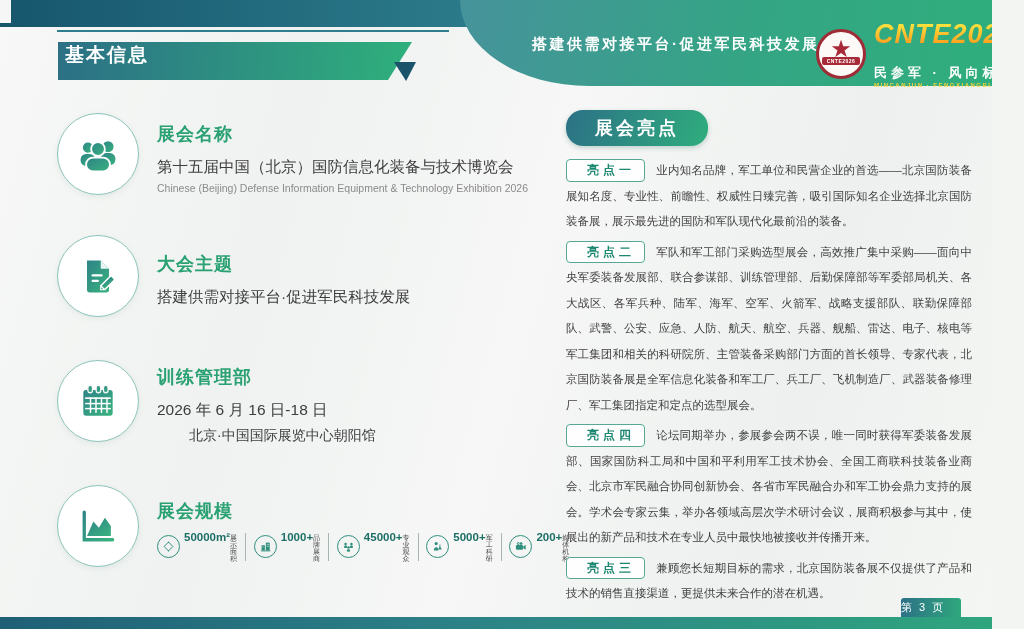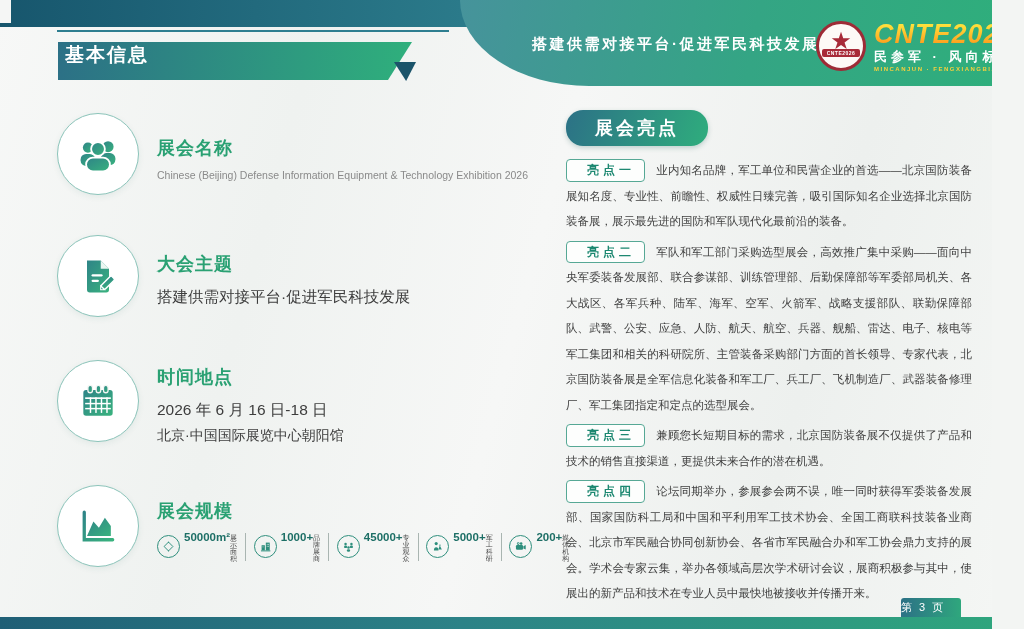--- a/index.html
+++ b/index.html
@@ -43,21 +43,21 @@
     background:#a82a38; color:#fff; font-size:5px; font-weight:bold;
     text-align:center; border-radius:2px; padding:1px 0; letter-spacing:.5px;
   }
   .logo-text { display:flex; flex-direction:column; line-height:1.05; }
   .logo-wordmark {
     font-size:27px; font-weight:bold; font-style:italic; letter-spacing:1px;
     background:linear-gradient(180deg,#ffe23c 15%,#ff9a1c 90%);
     -webkit-background-clip:text; background-clip:text;
     color:transparent;
   }
-  .logo-slogan { color:#fff; font-size:13px; font-weight:bold; letter-spacing:4px; margin-top:2px; }
+  .logo-slogan { color:#fff; font-size:13px; font-weight:bold; letter-spacing:4px; margin-top:18px; }
   .logo-slogan-en { color:#f7d03c; font-size:6px; letter-spacing:1.5px; margin-top:2px; font-weight:bold; }
 
   
   .title-line { position:absolute; left:57px; top:30px; width:392px; height:2px; background:#2e7e90; }
   .title-banner {
     position:absolute; left:58px; top:42px; width:354px; height:38px;
     background:linear-gradient(95deg,#2c7086,#2fb07c);
     clip-path:polygon(0 0,100% 0,calc(100% - 24px) 100%,0 100%);
     color:#fff; display:flex; padding-left:7px;
     font-size:19px; font-weight:bold; letter-spacing:2px;
@@ -74,21 +74,21 @@
     width:82px; height:82px; border-radius:50%; flex-shrink:0;
     background:#fff; border:1px solid #8cc4ba;
     display:flex; align-items:center; justify-content:center;
     box-shadow:0 2px 6px rgba(40,100,95,.08);
   }
   .icon-circle svg { width:44px; height:44px; }
   .info-body { padding-top:8px; }
   .info-title { color:#2aa173; font-size:18px; font-weight:bold; letter-spacing:1px; margin-bottom:9px; }
   .info-main { color:#3d3d3d; font-size:15.5px; line-height:1.5; }
   .info-sub-en { color:#8a8a8a; font-size:10.5px; margin-top:4px; }
-  .info-sub-cn { color:#3d3d3d; font-size:14px; margin-top:6px; }
+  .info-sub-cn { color:#3d3d3d; font-size:14px; margin-top:6px;margin-left:32px; }
 
   
   .stats-row { display:flex; align-items:center; margin-top:4px; }
   .stat { display:flex; align-items:center; gap:4px; }
   .stat-circle {
     width:23px; height:23px; border-radius:50%; border:1.5px solid #2f8f7d;
     display:flex; align-items:center; justify-content:center; flex-shrink:0;
   }
   .stat-circle svg { width:13px; height:13px; }
   .stat-text { display:flex; flex-direction:row; line-height:1; }
@@ -173,20 +173,21 @@
             <rect x="5" y="24" width="16" height="13" rx="6"></rect>
             <circle cx="35" cy="16" r="6"></circle>
             <rect x="27" y="23" width="16" height="13" rx="6"></rect>
             <circle cx="24" cy="18.5" r="7.5" stroke="#fff" stroke-width="2"></circle>
             <rect x="11" y="28" width="26" height="15" rx="7.5" stroke="#fff" stroke-width="2"></rect>
           </g>
         </svg>
       </div>
       <div class="info-body">
         <div class="info-title">展会名称</div>
+        <div class="info-main">第十五届中国（北京）国防信息化装备与技术博览会</div>
         <div class="info-sub-en">Chinese (Beijing) Defense Information Equipment &amp; Technology Exhibition 2026</div>
       </div>
     </div>
 
     <div class="info-item">
       <div class="icon-circle">
         <svg viewBox="0 0 48 48" aria-hidden="true">
           <defs>
               <linearGradient id="gB" x1="0" y1="0" x2="1" y2="1">
             <stop offset="0" stop-color="#2e8487"></stop>
@@ -227,21 +228,21 @@
             <rect x="10" y="26" width="28" height="1.6"></rect>
             <rect x="10" y="31.5" width="28" height="1.6"></rect>
             <rect x="15" y="20" width="1.6" height="17"></rect>
             <rect x="21" y="20" width="1.6" height="17"></rect>
             <rect x="27" y="20" width="1.6" height="17"></rect>
             <rect x="33" y="20" width="1.6" height="17"></rect>
           </g>
         </svg>
       </div>
       <div class="info-body">
-        <div class="info-title">时间地点</div>
+        <div class="info-title">训练管理部</div>
         <div class="info-main">2026 年 6 月 16 日-18 日</div>
         <div class="info-sub-cn">北京·中国国际展览中心朝阳馆</div>
       </div>
     </div>
 
     <div class="info-item">
       <div class="icon-circle">
         <svg viewBox="0 0 48 48" aria-hidden="true">
           <defs>
               <linearGradient id="gD" x1="0" y1="0" x2="1" y2="1">
@@ -366,26 +367,26 @@
 
     <p class="hl-item">
       <span class="hl-badge">亮点一</span><span>业内知名品牌，军工单位和民营企业的首选——北京国防装备展知名度、专业性、前瞻性、权威性日臻完善，吸引国际知名企业选择北京国防装备展，展示最先进的国防和军队现代化最前沿的装备。</span>
     </p>
 
     <p class="hl-item">
       <span class="hl-badge">亮点二</span><span>军队和军工部门采购选型展会，高效推广集中采购——面向中央军委装备发展部、联合参谋部、训练管理部、后勤保障部等军委部局机关、各大战区、各军兵种、陆军、海军、空军、火箭军、战略支援部队、联勤保障部队、武警、公安、应急、人防、航天、航空、兵器、舰船、雷达、电子、核电等军工集团和相关的科研院所、主管装备采购部门方面的首长领导、专家代表，北京国防装备展是全军信息化装备和军工厂、兵工厂、飞机制造厂、武器装备修理厂、军工集团指定和定点的选型展会。</span>
     </p>
 
     <p class="hl-item">
+      <span class="hl-badge">亮点四</span><span>论坛同期举办，参展参会两不误，唯一同时获得军委装备发展部、国家国防科工局和中国和平利用军工技术协会、全国工商联科技装备业商会、北京市军民融合协同创新协会、各省市军民融合办和军工协会鼎力支持的展会。学术会专家云集，举办各领域高层次学术研讨会议，展商积极参与其中，使展出的新产品和技术在专业人员中最快地被接收并传播开来。</span>
+    </p>
+
+    <p class="hl-item">
       <span class="hl-badge">亮点三</span><span>兼顾您长短期目标的需求，北京国防装备展不仅提供了产品和技术的销售直接渠道，更提供未来合作的潜在机遇。</span>
     </p>
-
-    <p class="hl-item">
-      <span class="hl-badge">亮点四</span><span>论坛同期举办，参展参会两不误，唯一同时获得军委装备发展部、国家国防科工局和中国和平利用军工技术协会、全国工商联科技装备业商会、北京市军民融合协同创新协会、各省市军民融合办和军工协会鼎力支持的展会。学术会专家云集，举办各领域高层次学术研讨会议，展商积极参与其中，使展出的新产品和技术在专业人员中最快地被接收并传播开来。</span>
-    </p>
   </div>
 
   <div class="page-badge">
     <span>第 3 页</span>
   </div>
   <div class="footer-bar"></div>
 
 </div>
 
 </body></html>

